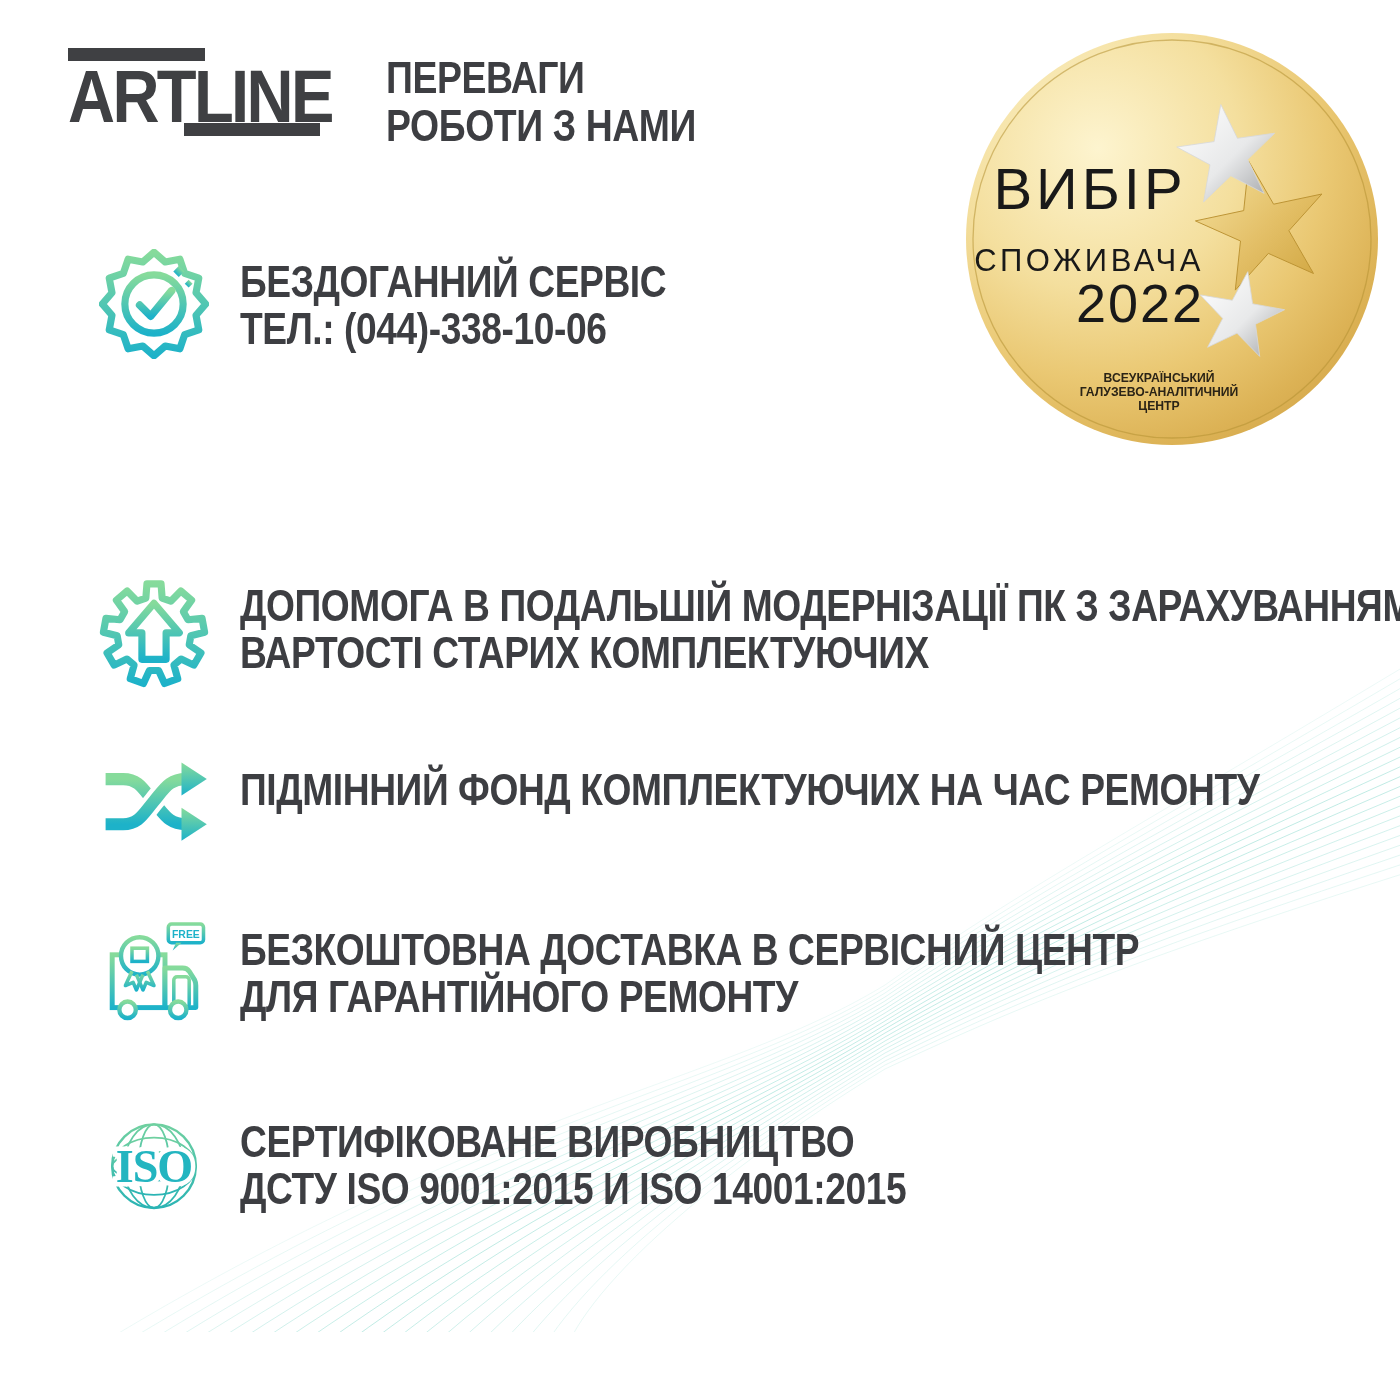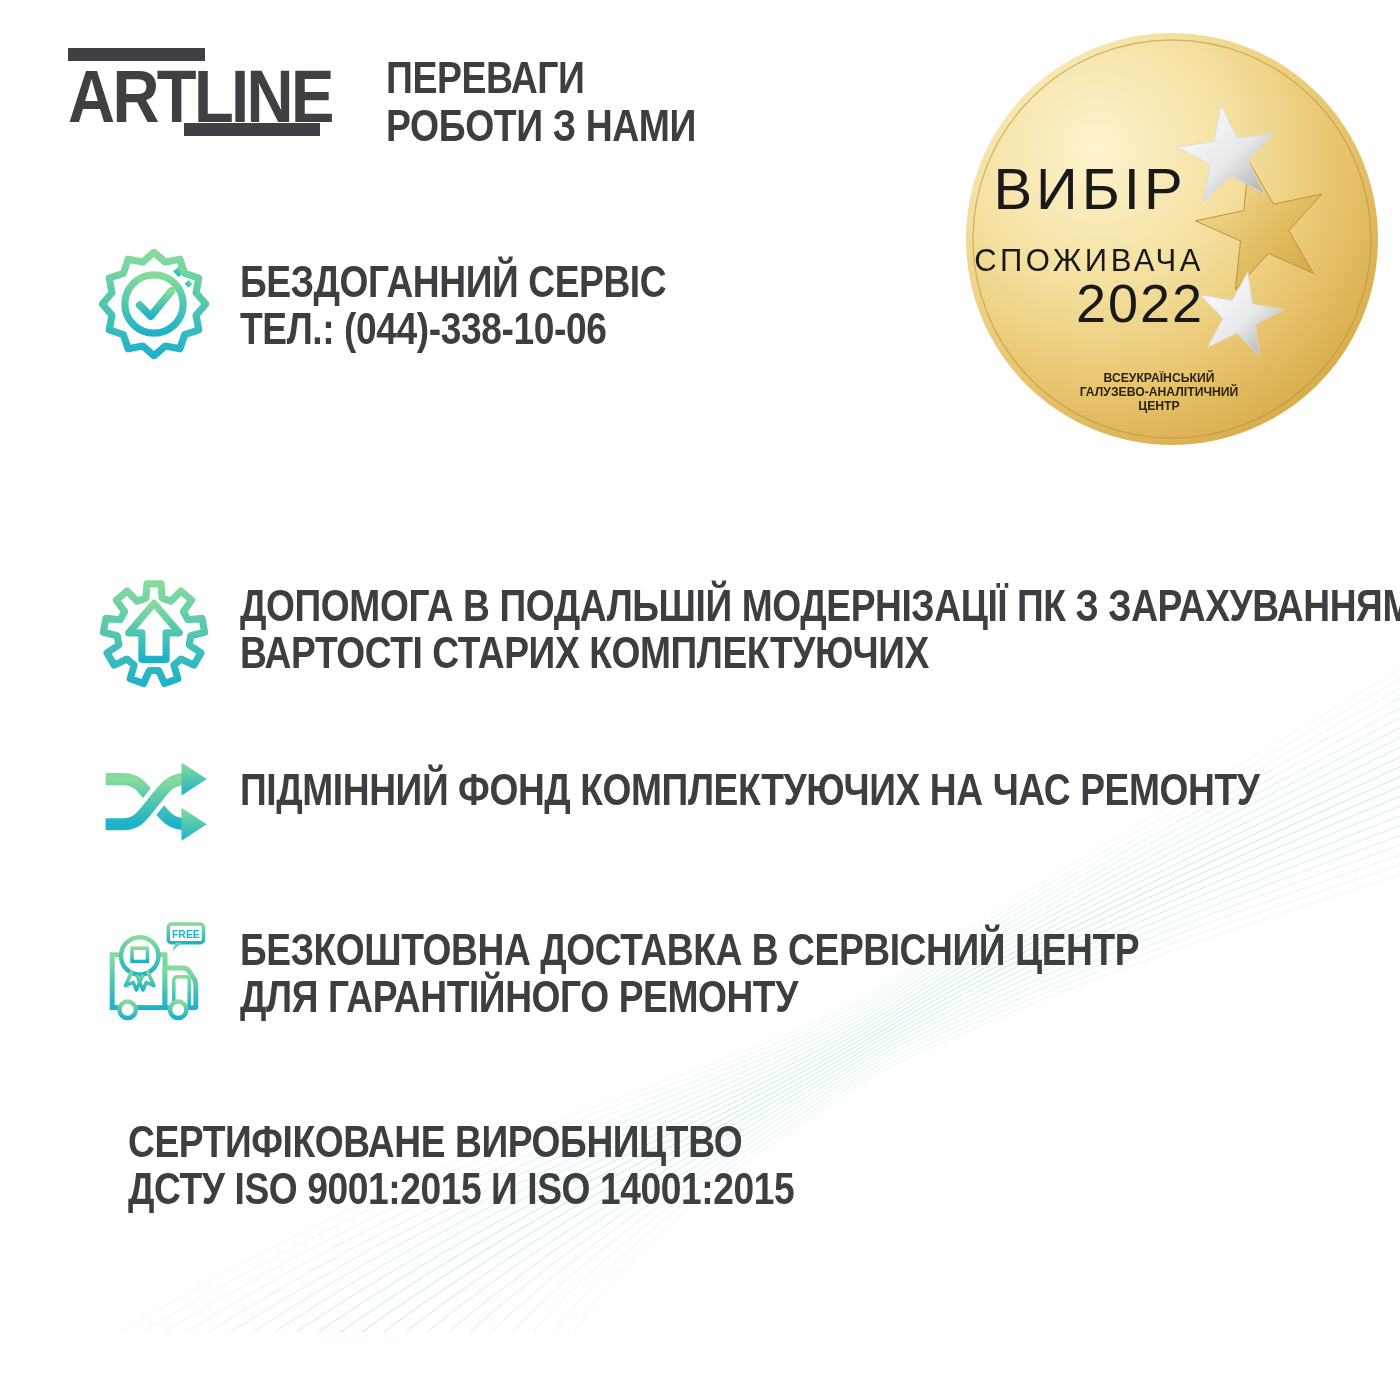--- a/index.html
+++ b/index.html
@@ -199,19 +199,35 @@
         <text x="79" y="22.5" text-anchor="middle" font-size="9.5" font-weight="700" fill="#1db2c9" font-family="Liberation Sans, sans-serif">FREE</text>
       </svg>
     </div>
     <div class="row-text pt14">
       <div>БЕЗКОШТОВНА ДОСТАВКА В СЕРВІСНИЙ ЦЕНТР</div>
       <div>ДЛЯ ГАРАНТІЙНОГО РЕМОНТУ</div>
     </div>
   </div>
 
   <div class="row r6">
+    <div class="icon-box">
+      <svg width="110" height="110" viewBox="0 0 100 100">
+        <defs>
+            <linearGradient id="g6" x1="0" y1="0" x2="0" y2="1">
+          <stop offset="0%" stop-color="#6fd0a0"></stop>
+              <stop offset="100%" stop-color="#2ab4b4"></stop>
+            </linearGradient>
+          </defs>
+        <circle cx="50" cy="52" r="38" fill="none" stroke="url(#g6)" stroke-width="2.2"></circle>
+        <ellipse cx="50" cy="52" rx="14" ry="38" fill="none" stroke="url(#g6)" stroke-width="1.6"></ellipse>
+        <ellipse cx="50" cy="52" rx="27" ry="38" fill="none" stroke="url(#g6)" stroke-width="1.6"></ellipse>
+        <ellipse cx="50" cy="52" rx="38" ry="13" fill="none" stroke="url(#g6)" stroke-width="1.6"></ellipse>
+        <ellipse cx="50" cy="52" rx="38" ry="26" fill="none" stroke="url(#g6)" stroke-width="1.6"></ellipse>
+        <text class="iso-text" x="50" y="66" text-anchor="middle" font-size="42" font-weight="700" fill="#23b5c0" stroke="#ffffff" stroke-width="8" paint-order="stroke" letter-spacing="-1">ISO</text>
+      </svg>
+    </div>
     <div class="row-text pt10">
       <div>СЕРТИФІКОВАНЕ ВИРОБНИЦТВО</div>
       <div>ДСТУ ISO 9001:2015 И ISO 14001:2015</div>
     </div>
   </div>
 
 </div>
 
 </body></html>

